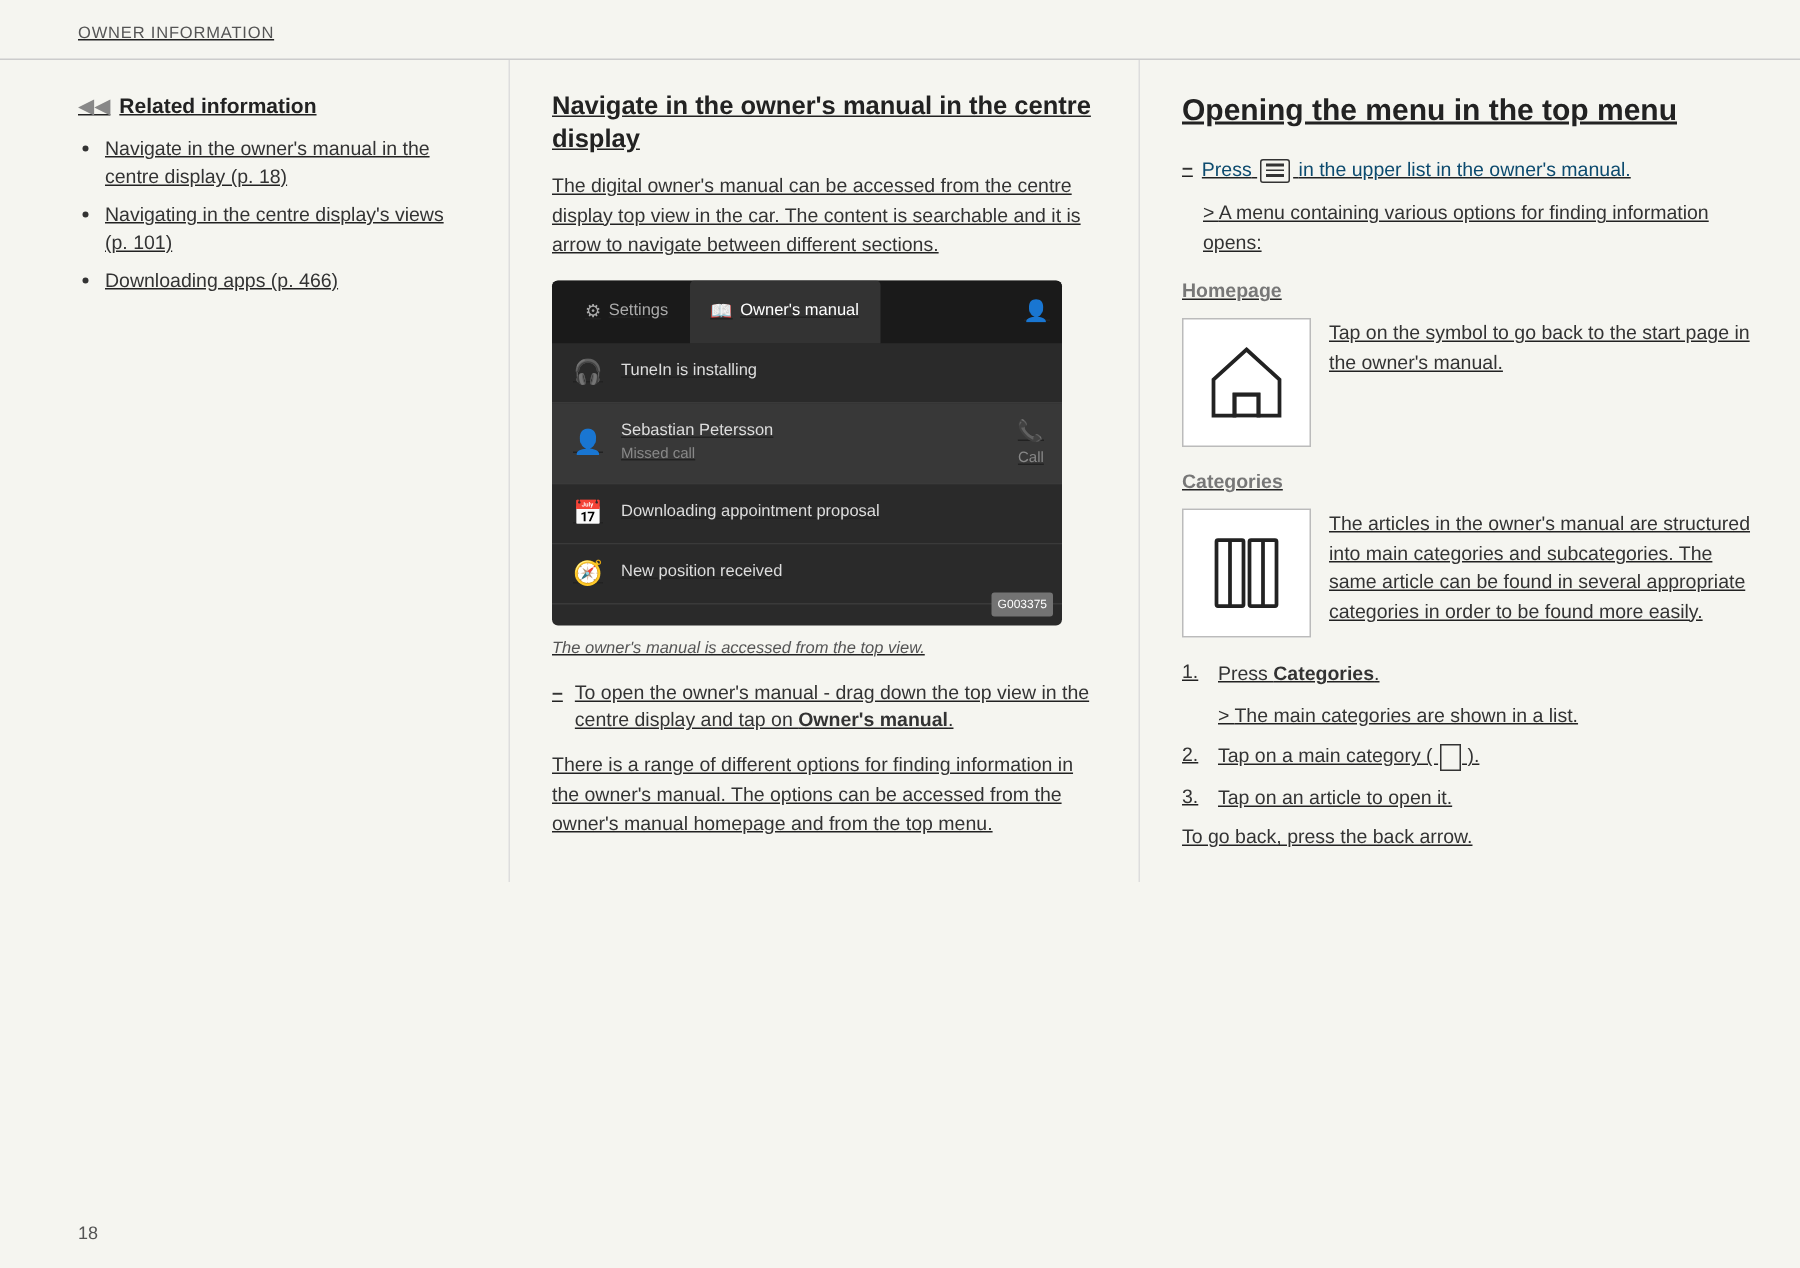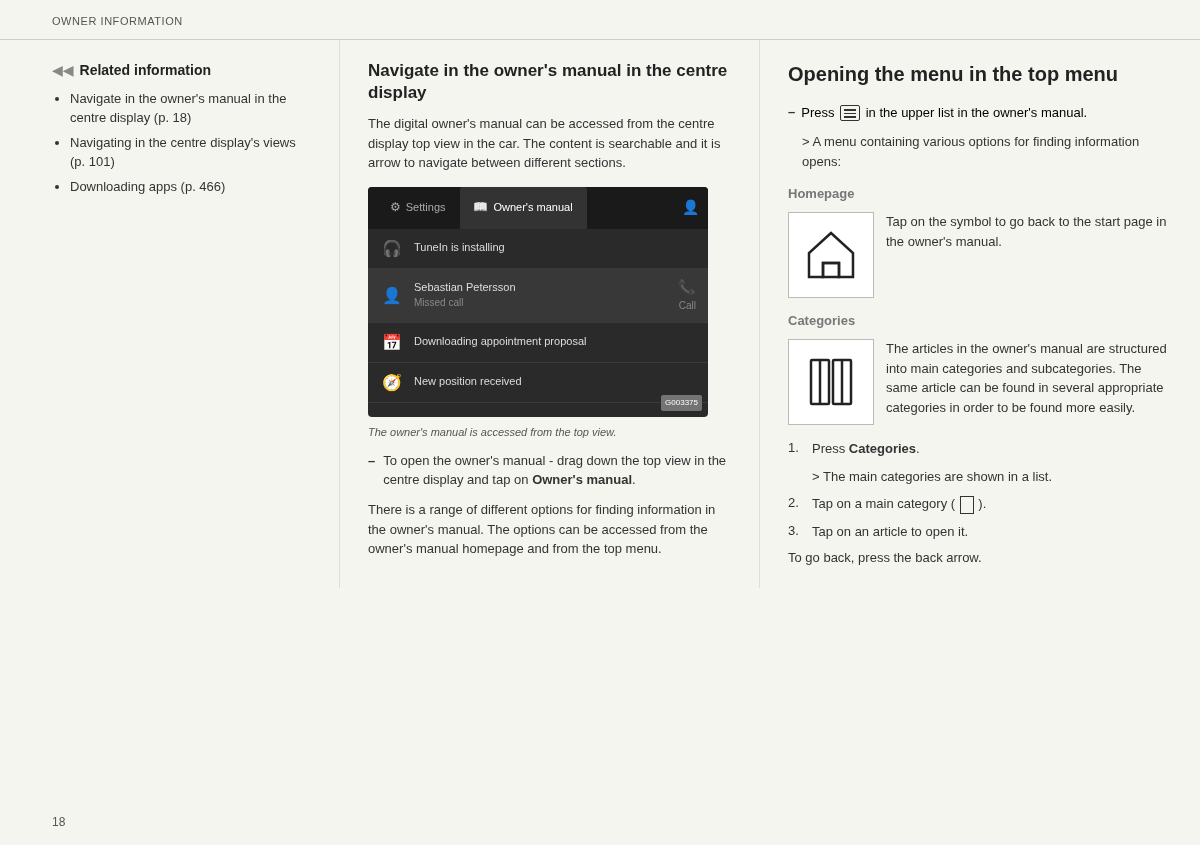--- a/index.html
+++ b/index.html
@@ -11,20 +11,21 @@
       color: #222;
       font-size: 13px;
       line-height: 1.45;
     }
     .page {
       width: 1200px;
       min-height: 845px;
       background: #f5f5f0;
       padding: 0;
       position: relative;
+      text-decoration: underline;
     }
     .header {
       padding: 12px 52px 8px 52px;
       border-bottom: 1px solid #ccc;
     }
     .header-title {
       font-size: 11px;
       font-weight: normal;
       color: #555;
       letter-spacing: 0.05em;
@@ -220,21 +221,21 @@
       align-items: flex-start;
       gap: 6px;
       margin-bottom: 10px;
     }
     .press-dash {
       font-weight: bold;
       color: #333;
       flex-shrink: 0;
     }
     .press-text {
-      color: #000000;
+      color: #0c4a6e;
       line-height: 1.5;
     }
     .menu-icon-inline {
       display: inline-flex;
       align-items: center;
       justify-content: center;
       border: 1.5px solid #333;
       border-radius: 2px;
       width: 20px;
       height: 16px;

